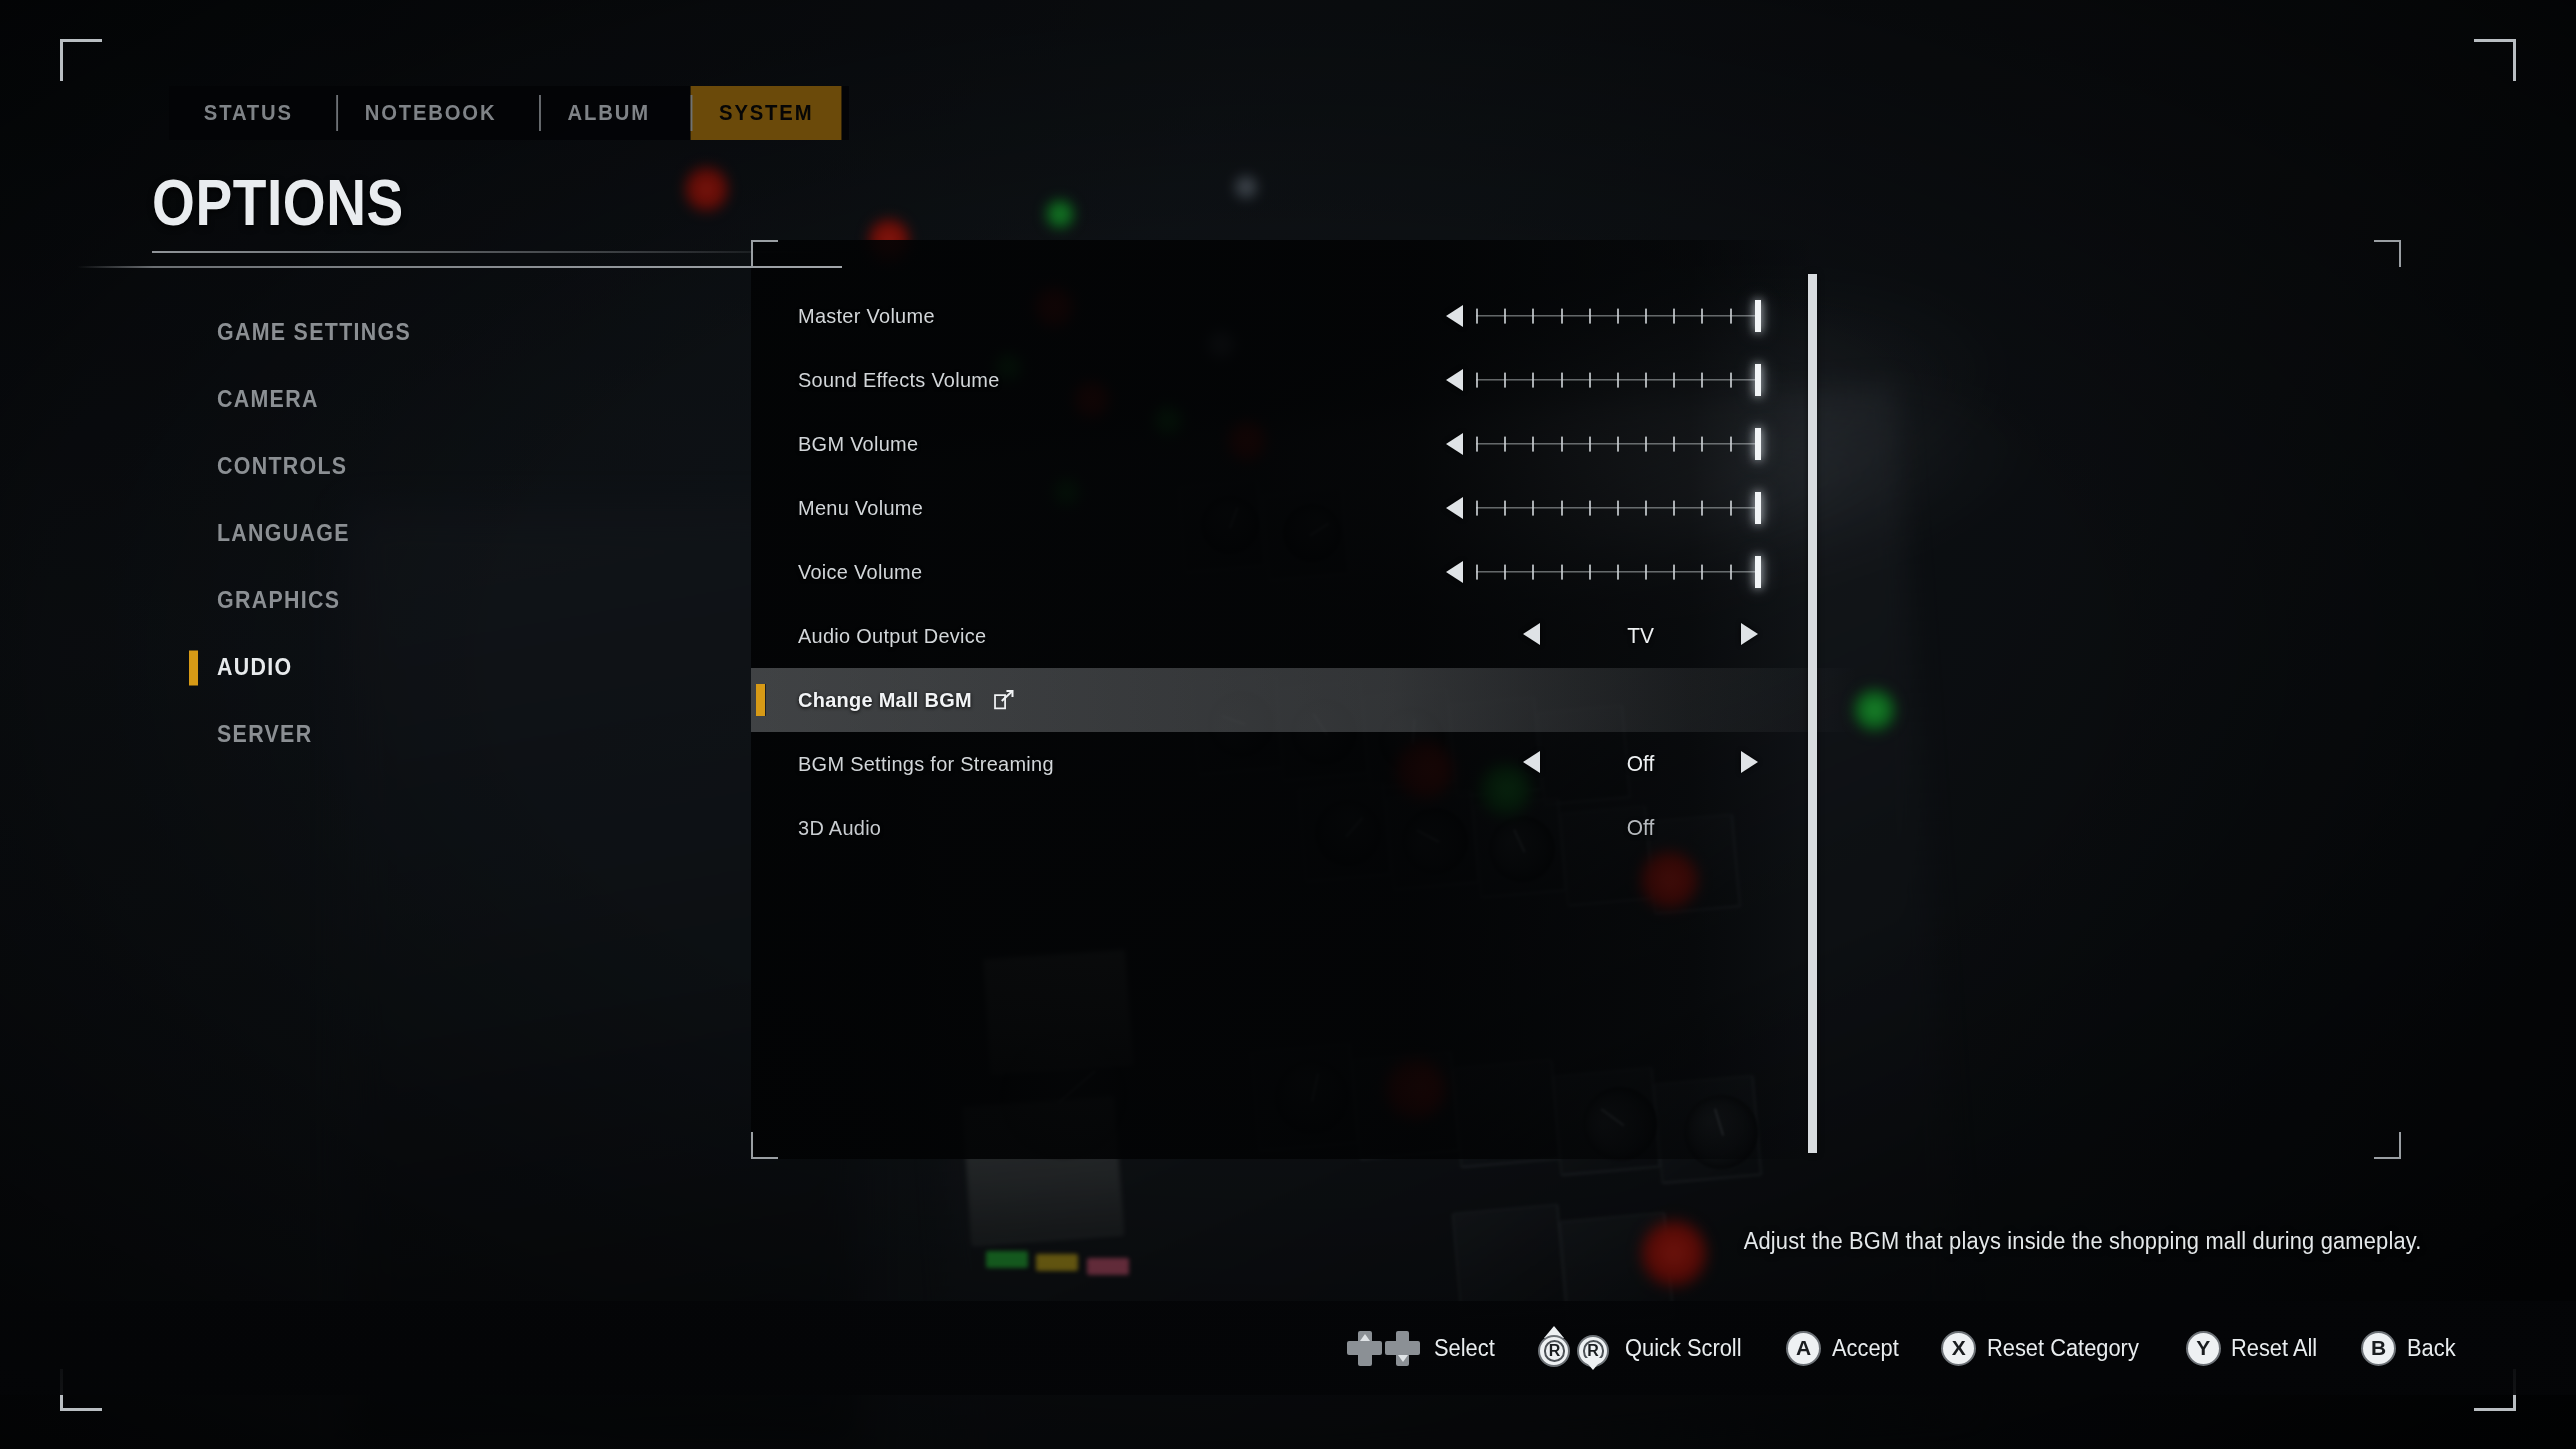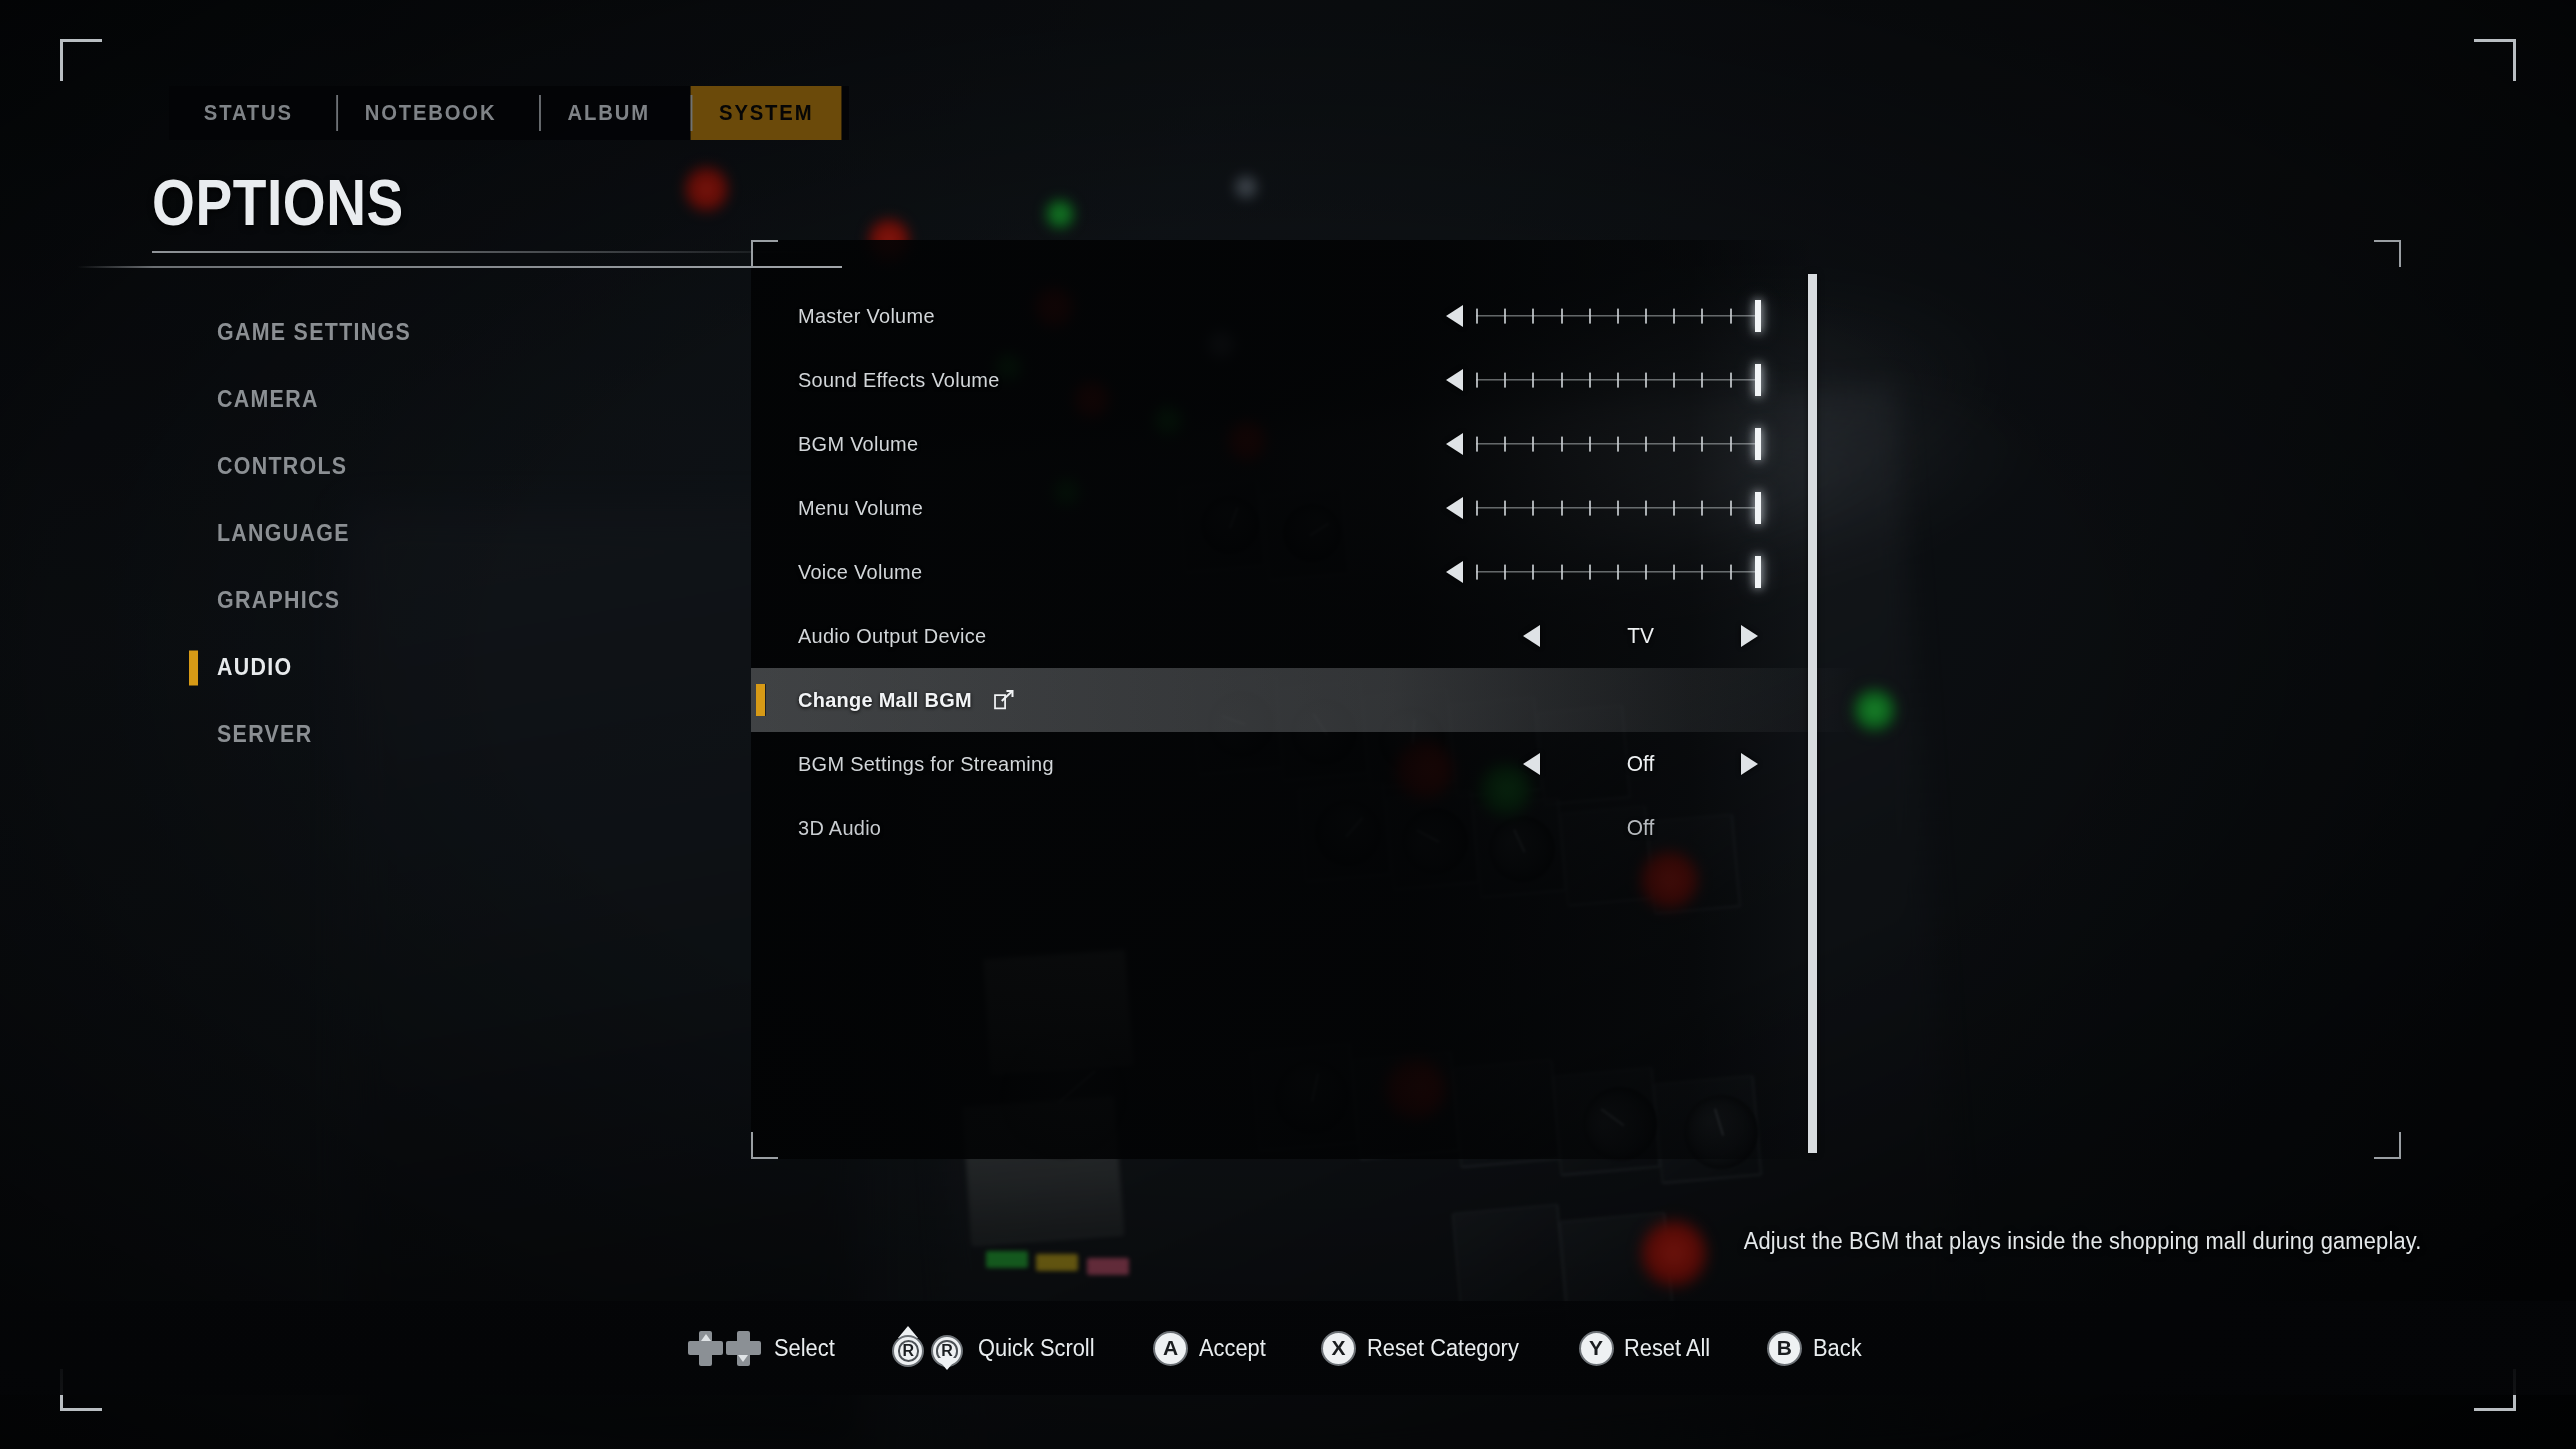--- a/index.html
+++ b/index.html
@@ -222,21 +222,21 @@
     position:absolute; top:50%; width:2px; height:14.8px;
     background:rgba(205,210,214,.82); transform:translateY(-50%);
   }
   .track .handle{
     position:absolute; top:50%; width:6px; height:32px;
     background:#f2f5f7; transform:translate(-50%,-50%);
     box-shadow:0 0 9.4px rgba(235,242,248,.85), 0 0 20px rgba(210,225,240,.4);
   }
 
   
-  .stepper{ display:flex; align-items:center; }
+  .stepper{ display:flex; align-items:flex-start; }
   .stepper .larr{
     width:0;height:0;border-top:11.4px solid transparent;border-bottom:11.4px solid transparent;
     border-right:17px solid #dfe3e6;
     filter:drop-shadow(0 0 2.7px rgba(0,0,0,.9));
   }
   .stepper .rarr{
     width:0;height:0;border-top:11.4px solid transparent;border-bottom:11.4px solid transparent;
     border-left:17px solid #dfe3e6;
     filter:drop-shadow(0 0 2.7px rgba(0,0,0,.9));
   }
@@ -266,22 +266,22 @@
     font-family:"Liberation Sans Narrow","Liberation Sans",sans-serif;
     transform:scaleX(.95); transform-origin:right center;
     text-shadow:0 1.3px 6.7px rgba(0,0,0,1);
     white-space:nowrap;
   }
 
   
   #hintbar{
     position:absolute; left:0; right:0; top:1301px; height:94px;
     background:linear-gradient(180deg, rgba(4,5,7,.92) 0%, rgba(4,5,7,.96) 50%, rgba(4,5,7,.92) 100%);
-    display:flex; align-items:center; justify-content:center;
-    padding-right:62px; gap:14px;
+    display:flex; align-items:center; justify-content:flex-end;
+    padding-right:118px; gap:1px;
   }
   .hint{ display:flex; align-items:center; margin-left:38px; }
   .hint .htext{
     font-size:23px; color:#e9edef; margin-left:10.7px;
     font-family:"Liberation Sans Narrow","Liberation Sans",sans-serif;
     transform:scaleX(.95); transform-origin:left center; white-space:nowrap;
   }
   .btnglyph{
     width:35px; height:35px; border-radius:50%;
     background:#eef1f3; color:#1a1d20;

